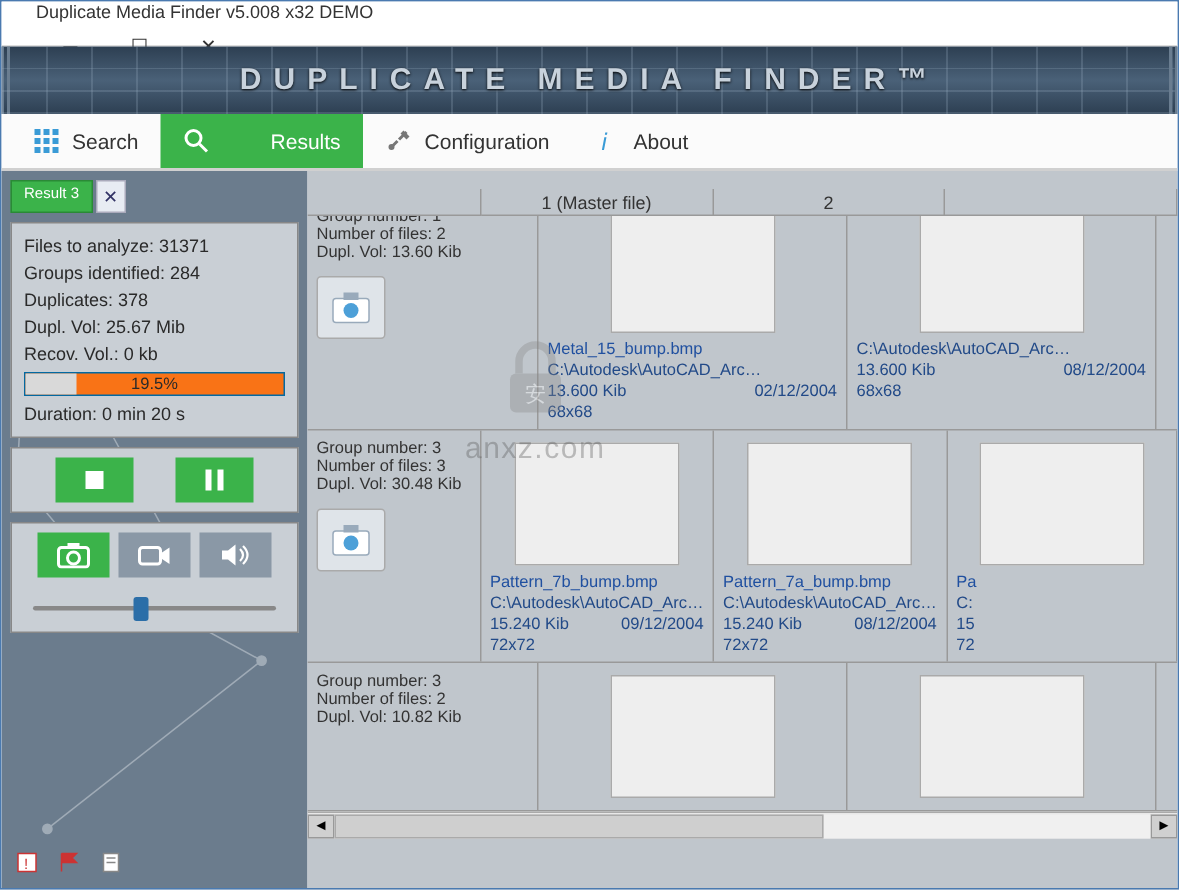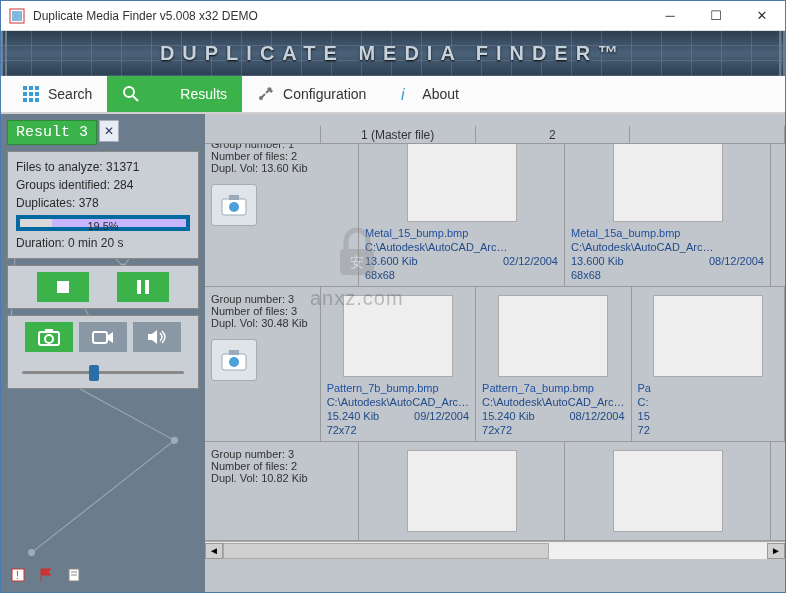--- a/index.html
+++ b/index.html
@@ -1,19 +1,19 @@
 <!DOCTYPE html>
 <html><head>
 <meta charset="utf-8">
 <style>
 * { box-sizing: border-box; margin: 0; padding: 0; font-family: "Segoe UI", Tahoma, sans-serif; }
 body { width: 786px; height: 593px; background: #fff; overflow: hidden; border: 1px solid #4a7ab0; }
 
 
-.titlebar { height: 30px; background: #fff; display: flex; align-items: center; padding: 0 0 0 8px; border-bottom: 1px solid #ddd; }
+.titlebar { height: 30px; background: #fff; display: flex; padding: 0 0 0 23px; border-bottom: 1px solid #ddd; flex-direction: column; }
 .titlebar .app-icon { width: 16px; height: 16px; margin-right: 8px; }
 .titlebar .title { font-size: 12px; color: #333; flex: 1; }
 .titlebar .winbtns { display: flex; }
 .titlebar .winbtn { width: 46px; height: 30px; display: flex; align-items: center; justify-content: center; font-size: 13px; color: #333; }
 
 
 .banner { height: 45px; background: linear-gradient(180deg, #2d3f52 0%, #4a6178 50%, #2d3f52 100%); display: flex; align-items: center; justify-content: center; position: relative; overflow: hidden; }
 .banner::before, .banner::after { content: ""; position: absolute; top: 0; bottom: 0; width: 6px; background: repeating-linear-gradient(90deg, #6a7d90 0 2px, transparent 2px 4px); }
 .banner::before { left: 0; } .banner::after { right: 0; }
 .banner .grid-bg { position: absolute; inset: 0; background:
@@ -28,26 +28,26 @@
 .tab .ticon { width: 18px; height: 18px; display: flex; align-items: center; justify-content: center; }
 
 
 .content { display: flex; height: calc(593px - 30px - 45px - 38px - 1px); }
 
 
 .leftcol { width: 204px; background: #6b7c8d; position: relative; display: flex; flex-direction: column; padding: 6px; gap: 6px; }
 .leftcol .network-bg { position: absolute; inset: 0; opacity: .5; }
 
 .result-tab-row { position: relative; display: flex; }
-.result-tab { background: #3bb34a; color: #fff; font-family: Liberation Mono, monospace; font-size: 15px; padding: 3px 8px; border: 1px solid #2a8a36; text-align: right; }
+.result-tab { background: #3bb34a; color: #fff; font-family: Liberation Sans, sans-serif; font-size: 10px; padding: 3px 8px; border: 1px solid #2a8a36; text-align: right; }
 .result-close { width: 20px; height: 22px; border: 1px solid #aab; background: #e8ecf3; margin-left: 2px; display: flex; align-items: center; justify-content: center; font-size: 12px; color: #336; }
 
 .stats { position: relative; background: #c9cfd5; border: 1px solid #888; padding: 6px 8px; font-family: Consolas, monospace; font-size: 12px; color: #2a2a2a; line-height: 18px; }
 .stats .row { white-space: nowrap; }
-.progress { height: 16px; background: #c4b5fd; border: 4px solid #0369a1; margin: 3px 0; position: relative; }
+.progress { height: 16px; background: #f97316; border: 1px solid #0369a1; margin: 3px 0; position: relative; }
 .progress .bar { position: absolute; left: 0; top: 0; bottom: 0; background: #d9d9d9; }
 .progress .pct { position: absolute; inset: 0; text-align: center; font-size: 11px; line-height: 14px; font-family: Segoe UI, sans-serif; }
 
 .controls { position: relative; background: #c9cfd5; border: 1px solid #888; padding: 6px; display: flex; gap: 28px; justify-content: center; }
 .ctrl-btn { width: 52px; height: 30px; background: #3bb34a; display: flex; align-items: center; justify-content: center; cursor: pointer; }
 
 .filters { position: relative; background: #c9cfd5; border: 1px solid #888; padding: 6px; }
 .filter-row { display: flex; gap: 6px; justify-content: center; }
 .filter-btn { width: 48px; height: 30px; display: flex; align-items: center; justify-content: center; background: #8a98a6; cursor: pointer; }
 .filter-btn.active { background: #3bb34a; }
@@ -185,20 +185,22 @@
 
     <div class="result-tab-row">
       <div class="result-tab">Result 3</div>
       <div class="result-close">✕</div>
     </div>
 
     <div class="stats">
       <div class="row">Files to analyze: 31371</div>
       <div class="row">Groups identified: 284</div>
       <div class="row">Duplicates: 378</div>
+      <div class="row">Dupl. Vol: 25.67 Mib</div>
+      <div class="row">Recov. Vol.: 0 kb</div>
       <div class="progress">
         <div class="bar" id="progbar" style="width: 19.5%;"></div>
         <div class="pct">19.5%</div>
       </div>
       <div class="row">Duration: 0 min  20 s</div>
     </div>
 
     <div class="controls">
       <div class="ctrl-btn">
           <svg width="16" height="16">
@@ -292,21 +294,20 @@
               <div class="mrow">
                 <span>13.600 Kib</span>
                 <span>02/12/2004</span>
               </div>
               <div>68x68</div>
             </div>
           </div>
           <div class="gcell">
             <div class="img pat-bars"></div>
             <div class="meta">
-              <div class="mname">Metal_15a_bump.bmp</div>
               <div>C:\Autodesk\AutoCAD_Arc…</div>
               <div class="mrow">
                 <span>13.600 Kib</span>
                 <span>08/12/2004</span>
               </div>
               <div>68x68</div>
             </div>
           </div>
         </div>
         <div class="grow">

